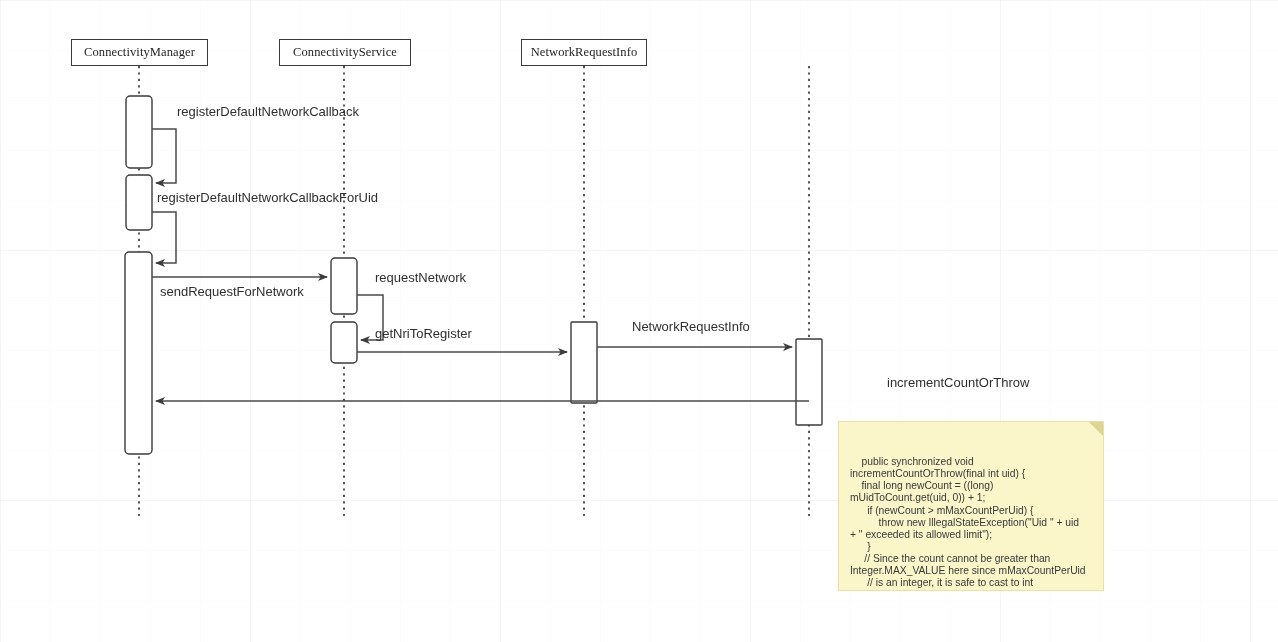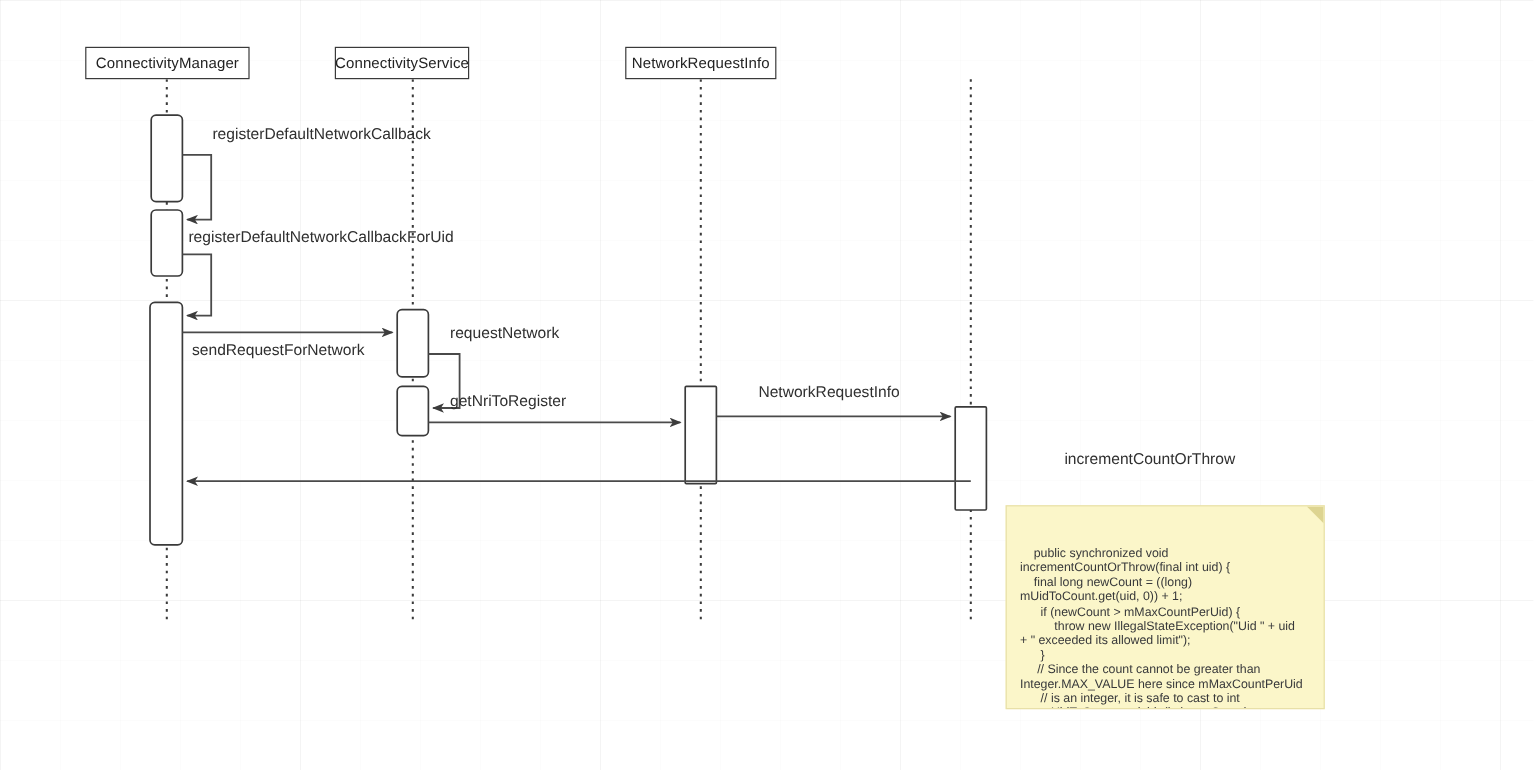--- a/index.html
+++ b/index.html
@@ -35,21 +35,21 @@
     font-size: 13px;
     color: #2f2f2f;
     white-space: nowrap;
     line-height: 13px;
   }
   .participant {
     position: absolute;
     box-sizing: border-box;
     border: 1.4px solid #3a3a3a;
     background: #ffffff;
-    font-family: Liberation Sans, sans-serif;
+    font-family: Liberation Serif, serif;
     font-size: 12.5px;
     color: #232323;
     display: flex;
     align-items: center;
     justify-content: center;
     height: 27px;
     letter-spacing: 0.1px;
   }
   .note {
     position: absolute;
@@ -123,21 +123,21 @@
       <path d="M357,295 L383,295 L383,340 L361,340" marker-end="url(#arrowFilled)"></path>
       <path d="M357,352 L567,352" marker-end="url(#arrowFilled)"></path>
       <path d="M597,347 L792,347" marker-end="url(#arrowFilled)"></path>
       <path d="M809,401 L156,401" marker-end="url(#arrowFilled)"></path>
     </g>
   </svg>
 
   <div class="participant" style="left:71px; top:39px; width:137px;">
     <span>ConnectivityManager</span>
   </div>
-  <div class="participant" style="left:279px; top:39px; width:112px;">
+  <div class="participant" style="left:279px; top:39px; width:132px;">
     <span>ConnectivityService</span>
   </div>
   <div class="participant" style="left:521px; top:39px; width:126px;">
     <span>NetworkRequestInfo</span>
   </div>
 
   <div class="lbl" style="left:177px; top:105px;">registerDefaultNetworkCallback</div>
   <div class="lbl" style="left:157px; top:191px;">registerDefaultNetworkCallbackForUid</div>
   <div class="lbl" style="left:160px; top:285px;">sendRequestForNetwork</div>
   <div class="lbl" style="left:375px; top:271px;">requestNetwork</div>

